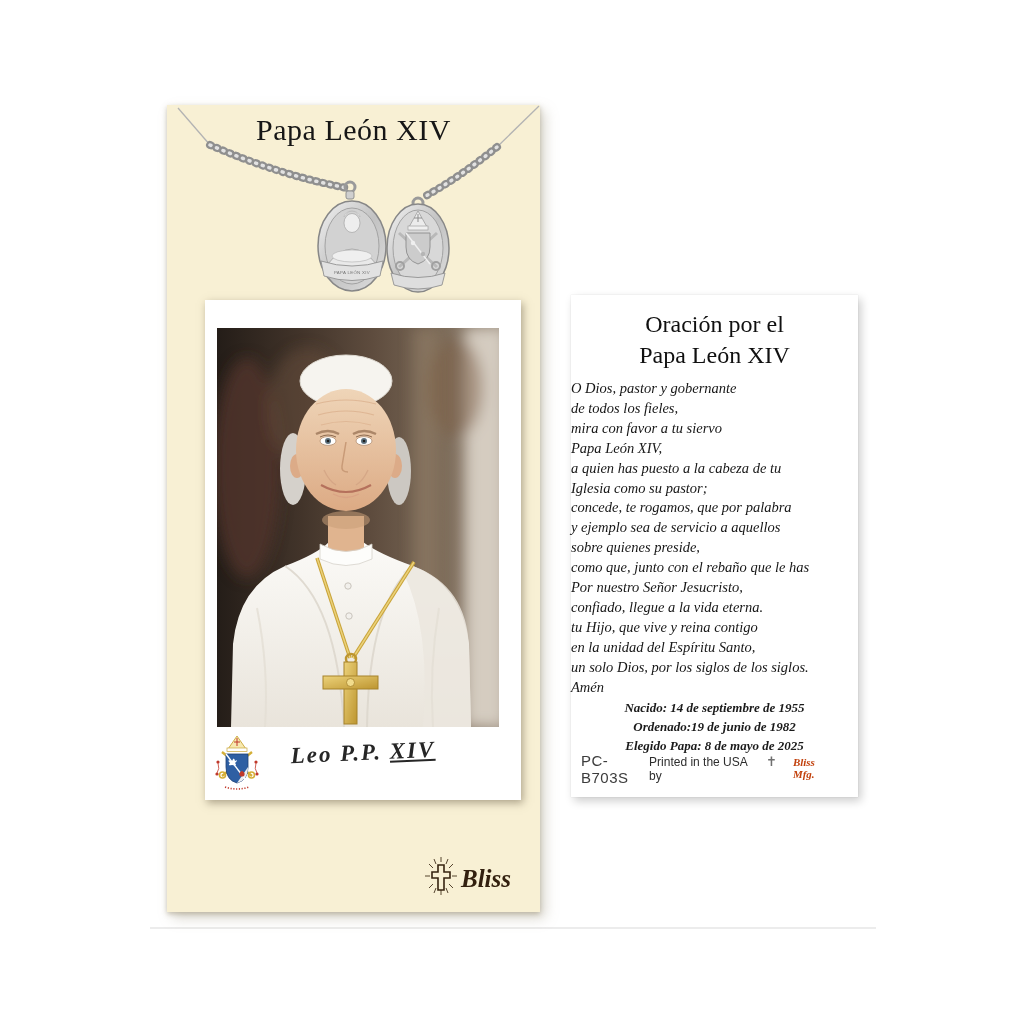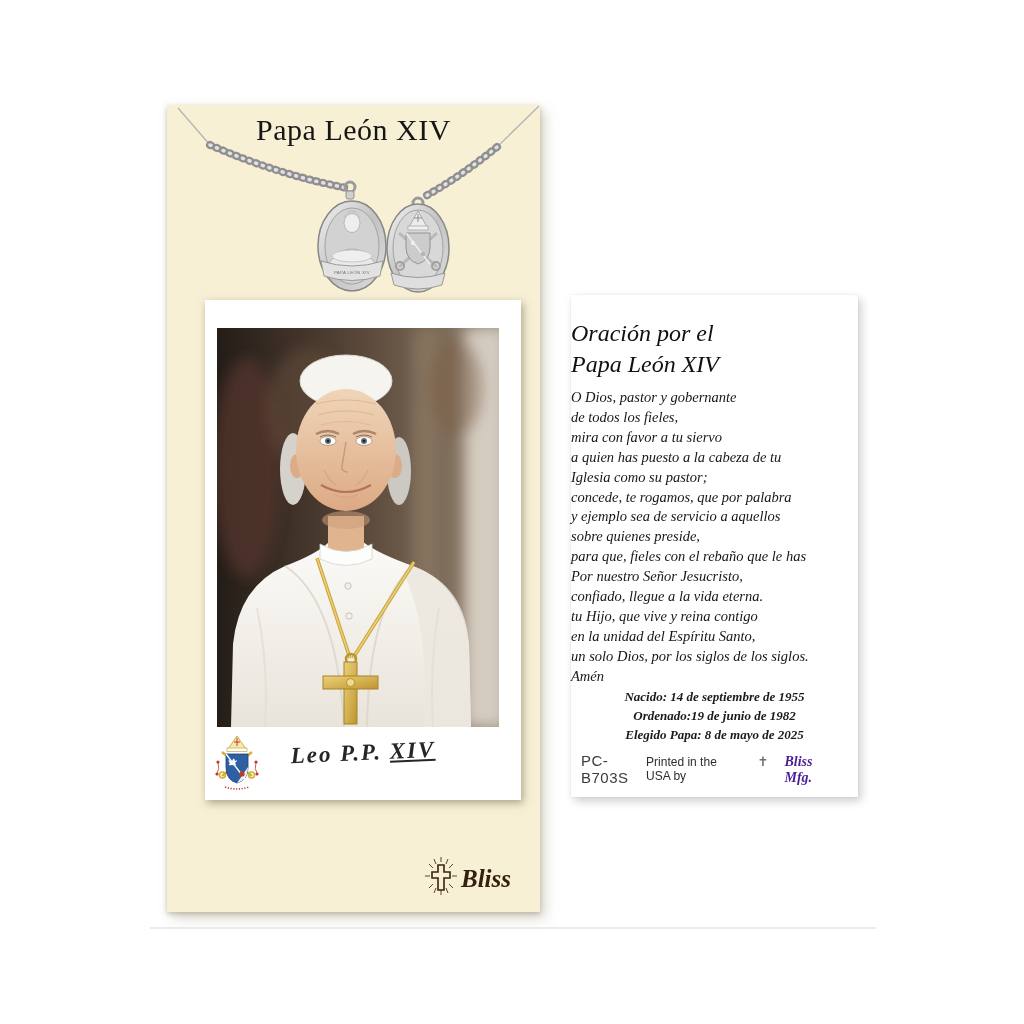--- a/index.html
+++ b/index.html
@@ -21,33 +21,33 @@
   .photo-svg{position:absolute;left:12px;top:28px;width:282px;height:399px;display:block;}
   .coa-svg{position:absolute;left:8px;top:434px;width:48px;height:58px;}
   .signature{position:absolute;left:0;top:440px;width:100%;text-align:center;
              font-style:italic;font-weight:bold;font-size:23px;color:#262626;
              transform:rotate(-2.5deg);letter-spacing:2px;}
   .signature .num{text-decoration:underline;}
 
   
   .prayer-card{position:absolute;left:571px;top:295px;width:287px;height:502px;background:#ffffff;
                box-shadow:3px 4px 9px rgba(0,0,0,.20), 0 0 1px #ddd;box-sizing:border-box;}
-  .prayer-title{margin-top:23px;font-style:italic;
+  .prayer-title{margin-top:14px;text-align:center;
                 font-size:24px;line-height:31px;color:#101010;}
   .prayer-body{margin-top:8px;text-align:left;}
   .pl{font-style:italic;font-size:14.5px;line-height:19.9px;color:#161616;white-space:nowrap;}
   .prayer-facts{text-align:center;}
   .pf{font-style:italic;font-weight:bold;font-size:13px;line-height:19px;color:#1a1a1a;white-space:nowrap;}
   .card-footer{position:absolute;left:10px;right:24px;bottom:11px;display:flex;
                align-items:baseline;justify-content:space-between;}
   .item-code{font-family:"Liberation Sans","DejaVu Sans",sans-serif;font-size:15px;color:#3c3c3c;letter-spacing:.5px;}
   .printed-group{display:flex;align-items:baseline;gap:16px;}
   .printed-by{font-family:"Liberation Sans","DejaVu Sans",sans-serif;font-size:12px;color:#2d2d2d;}
   .printer-cross{font-size:13px;color:#6f6f6f;}
-  .printer-name{font-style:italic;font-weight:bold;font-size:14px;color:#4c1d95;}
+  .printer-name{font-style:italic;font-weight:bold;font-size:11px;color:#c2410c;}
 
   .floor-line{position:absolute;left:150px;top:927px;width:726px;height:1.5px;background:#ececec;}
 </style>
 </head>
 <body>
 
 <div class="stage">
 
   <div class="floor-line"></div>
 
@@ -238,26 +238,27 @@
 
   <div class="prayer-card">
     <div class="prayer-title">
       <div>Oración por el</div>
       <div>Papa León XIV</div>
     </div>
     <div class="prayer-body">
       <div class="pl">O Dios, pastor y gobernante</div>
       <div class="pl">de todos los fieles,</div>
       <div class="pl">mira con favor a tu siervo</div>
+      <div class="pl">Papa León XIV,</div>
       <div class="pl">a quien has puesto a la cabeza de tu</div>
       <div class="pl">Iglesia como su pastor;</div>
       <div class="pl">concede, te rogamos, que por palabra</div>
       <div class="pl">y ejemplo sea de servicio a aquellos</div>
       <div class="pl">sobre quienes preside,</div>
-      <div class="pl">para que, fieles con el rebaño que le has</div>
+      <div class="pl">como que, junto con el rebaño que le has</div>
       <div class="pl">Por nuestro Señor Jesucristo,</div>
       <div class="pl">confiado, llegue a la vida eterna.</div>
       <div class="pl">tu Hijo, que vive y reina contigo</div>
       <div class="pl">en la unidad del Espíritu Santo,</div>
       <div class="pl">un solo Dios, por los siglos de los siglos.</div>
       <div class="pl">Amén</div>
     </div>
     <div class="prayer-facts">
       <div class="pf">Nacido: 14 de septiembre de 1955</div>
       <div class="pf">Ordenado:19 de junio de 1982</div>

